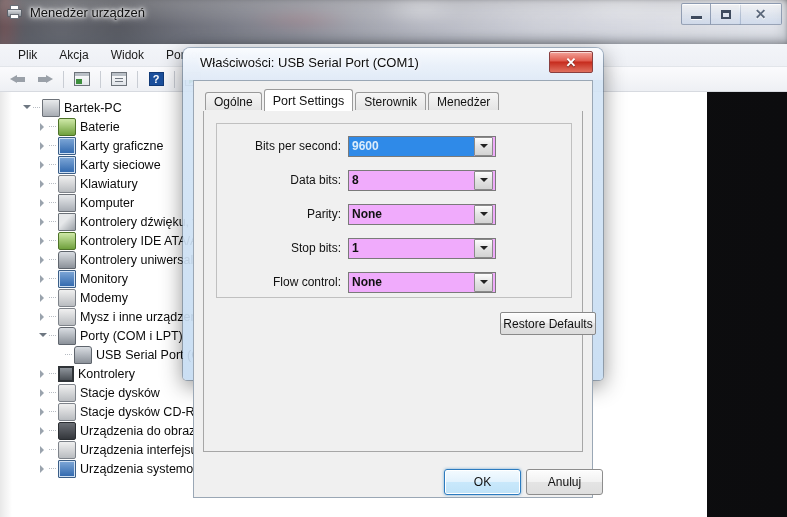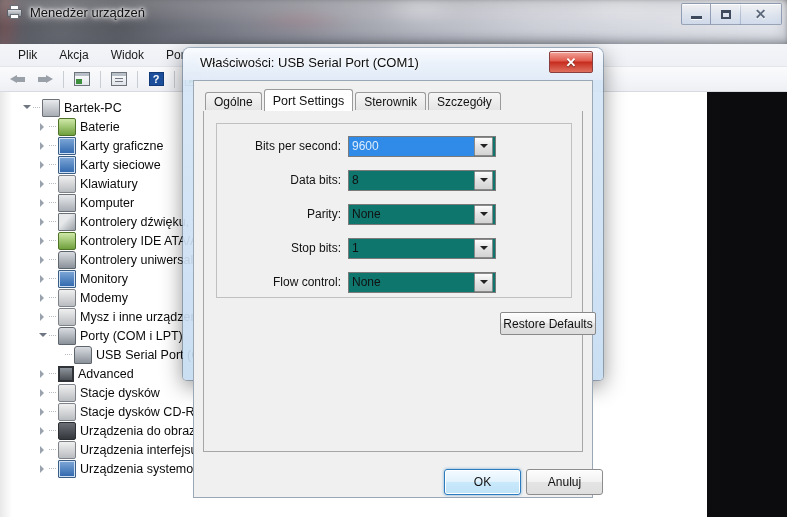--- a/index.html
+++ b/index.html
@@ -190,22 +190,22 @@
     border:1px solid #c0c0c0;background:#f0f0f0;box-sizing:border-box;
   }
   .row{
     position:absolute;height:22px;display:flex;align-items:center;
   }
   .rlabel{
     width:116px;text-align:right;padding-right:7px;font-size:12px;color:#111;white-space:nowrap;
   }
   .combo{
     width:148px;height:21px;box-sizing:border-box;
-    border:1px solid #7a7a7a;background:#0f766e;
-    display:flex;align-items:flex-end;position:relative;
+    border:1px solid #7a7a7a;background:#f0abfc;
+    display:flex;align-items:flex-end;position:relative;font-weight:bold;
   }
   .combo .cval{
     flex:1;padding-left:3px;font-size:12px;color:#111;white-space:nowrap;overflow:hidden;line-height:19px;
   }
   .combo.sel .cval{background:#2f8ae8;color:#dbecfb;}
   .combo .arrow{
     width:17px;height:17px;margin-right:2px;flex:none;
     border:1px solid #8a8a8a;border-radius:1px;
     background:linear-gradient(180deg,#fdfdfd,#e3e3e3 50%,#d3d3d3);
     display:flex;align-items:center;justify-content:center;
@@ -400,21 +400,21 @@
         <div class="tnode" style="padding-left: 32px;">
           <span class="tw"></span>
           <span class="tdots"></span>
           <span class="ticon ic-plug"></span>
           <span class="tlabel">USB Serial Port (CO</span>
         </div>
         <div class="tnode" style="padding-left: 16px;">
           <span class="tw has"></span>
           <span class="tdots"></span>
           <span class="ticon ic-cpu"></span>
-          <span class="tlabel">Advanced</span>
+          <span class="tlabel">Kontrolery</span>
         </div>
         <div class="tnode" style="padding-left: 16px;">
           <span class="tw has"></span>
           <span class="tdots"></span>
           <span class="ticon ic-gray"></span>
           <span class="tlabel">Stacje dysków</span>
         </div>
         <div class="tnode" style="padding-left: 16px;">
           <span class="tw has"></span>
           <span class="tdots"></span>
@@ -451,21 +451,21 @@
       <span>✕</span>
     </div>
   </div>
 
   <div id="dlg-body">
 
     <div id="tabstrip">
       <div class="tab">Ogólne</div>
       <div class="tab active">Port Settings</div>
       <div class="tab">Sterownik</div>
-      <div class="tab">Szczegóły</div>
+      <div class="tab">Menedżer</div>
     </div>
 
     <div id="tabpage">
 
       <div id="groupbox">
 
         <div class="row" style="left:8px;top:11px;">
           <span class="rlabel">Bits per second:</span>
           <div class="combo sel">
             <span class="cval">9600</span>

